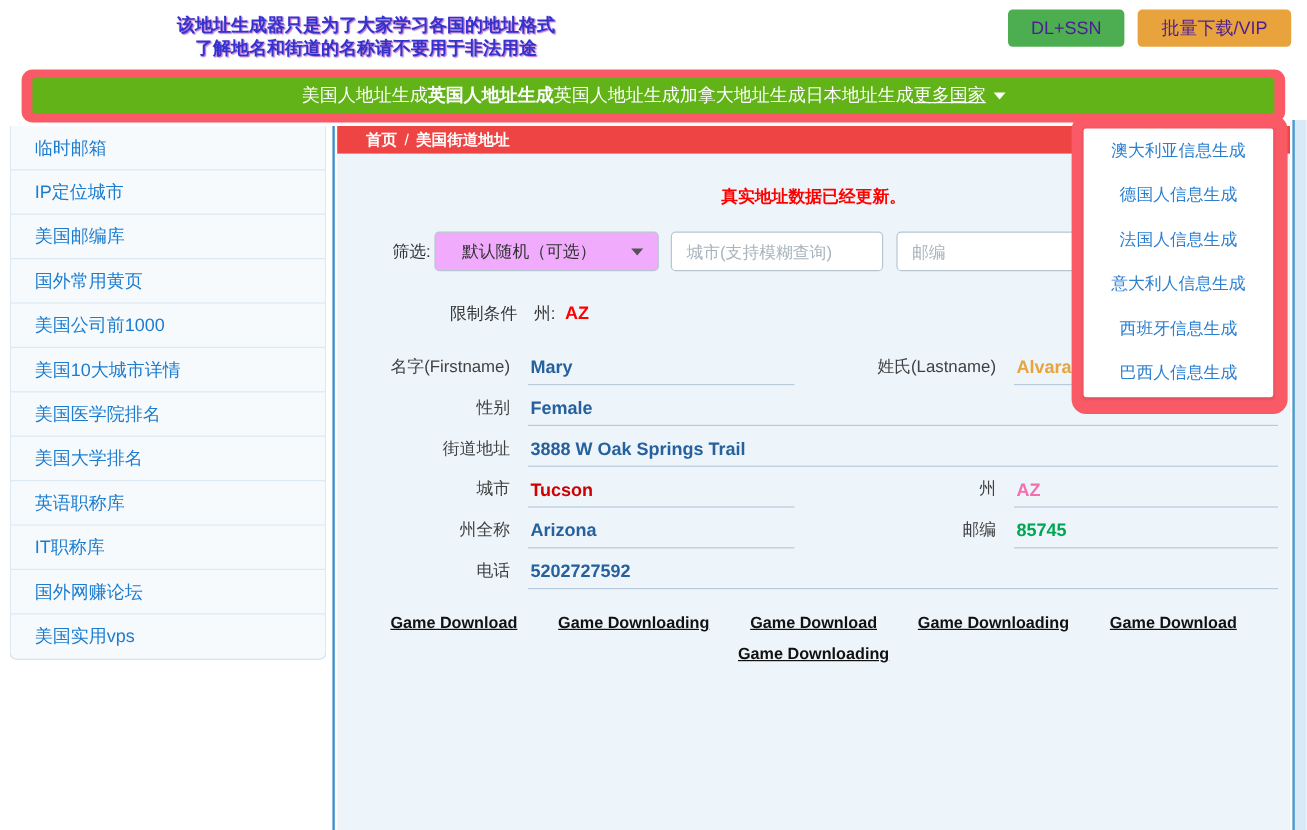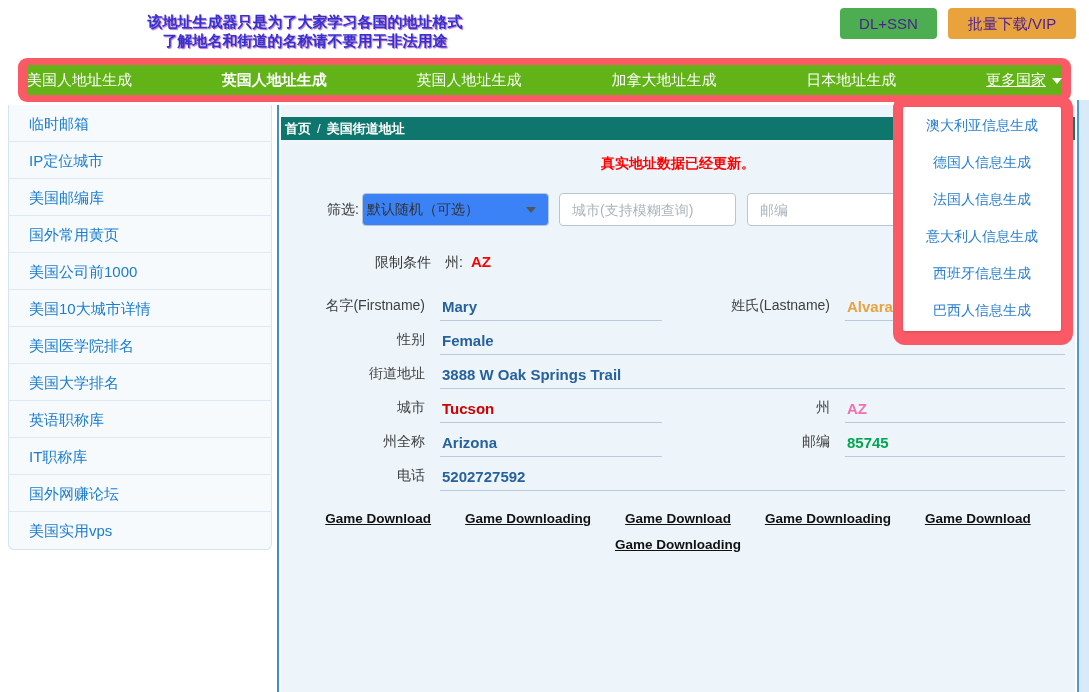--- a/index.html
+++ b/index.html
@@ -14,51 +14,51 @@
   .hbtn { position:absolute; top:8px; height:31px; border-radius:4px; color:#4c1d95;
           font-size:15px; text-align:center; line-height:31px; cursor:pointer; }
   .btn-green { left:840px; width:97px; background:#4cae50; }
   .btn-orange { left:948px; width:128px; background:#e8a33d; }
 
   
   .nav-anno { position:absolute; left:18px; top:58px; width:1053px; height:44px;
               background:#fa5a65; border-radius:9px; z-index:5; }
   .nav-bar { position:absolute; left:9px; top:7px; right:9px; bottom:7px;
              background:#61b317; border-radius:2px; display:flex;
-             justify-content:space-between; align-items:center; }
+             justify-content:center; align-items:center; }
   .nav-tab { color:#fff; font-size:15px; line-height:30px; cursor:pointer; white-space:nowrap; }
   .nav-tab.active { font-weight:bold; }
   .nav-tab.more { text-decoration:underline; }
   .caret { display:inline-block; width:0; height:0; margin-left:6px; vertical-align:middle;
            border-left:5px solid transparent; border-right:5px solid transparent;
            border-top:6px solid #fff; }
 
   
   .sidebar { position:absolute; left:8px; top:105px; width:264px;
              background:#f6fafd; border:1px solid #d5e4f0; border-top:none;
              border-radius:0 0 6px 6px; }
   .side-item { height:37px; line-height:37px; padding-left:20px; font-size:15px;
                color:#1b7cd0; border-bottom:1px solid #dde9f3; cursor:pointer; }
   .side-item:last-child { border-bottom:none; }
   .vdivider { position:absolute; left:277px; top:105px; width:2px; height:587px; background:#3f8fc9; }
   .rstrip { position:absolute; left:1077px; top:100px; width:12px; height:592px;
             background:#d8eaf7; border-left:2px solid #4e9ad0; }
 
   
   .main { position:absolute; left:281px; top:105px; width:794px; height:587px; background:#edf5fb; }
-  .breadcrumb { position:absolute; left:0; top:12px; width:100%; height:23px; background:#0f766e;
-                color:#fff; font-size:13px; font-weight:bold; line-height:23px; padding-left:4px; }
+  .breadcrumb { position:absolute; left:0; top:0; width:100%; height:23px; background:#ef4444;
+                color:#fff; font-size:13px; font-weight:bold; line-height:23px; padding-left:24px; }
   .breadcrumb .sep { font-weight:normal; padding:0 6px; }
   .notice { position:absolute; top:50px; width:100%; text-align:center;
             color:#f00; font-weight:bold; font-size:14px; }
 
   .filter-label { position:absolute; left:46px; top:96px; font-size:14px; color:#333; }
-  .sel { position:absolute; left:81px; top:88px; width:187px; height:33px; background:#3b82f6;
+  .sel { position:absolute; left:81px; top:88px; width:187px; height:33px; background:#f0abfc;
          border:1px solid #b8c6d2; border-radius:4px; font-size:14px; color:#333;
-         line-height:31px; padding-left:4px; cursor:pointer; }
+         line-height:31px; padding-left:22px; cursor:pointer; }
   .sel .caret2 { position:absolute; right:12px; top:13px; width:0; height:0;
                  border-left:5px solid transparent; border-right:5px solid transparent;
                  border-top:6px solid #555; }
   .fin { position:absolute; top:88px; height:33px; background:#fff; border:1px solid #b8c6d2;
          border-radius:4px; font-size:14px; color:#333; padding-left:12px;
          font-family:"Liberation Sans","DejaVu Sans",sans-serif; }
   .fin::placeholder { color:#a9b4bd; opacity:1; }
   .in-city { left:278px; width:177px; }
   .in-zip { left:466px; width:300px; }
 

